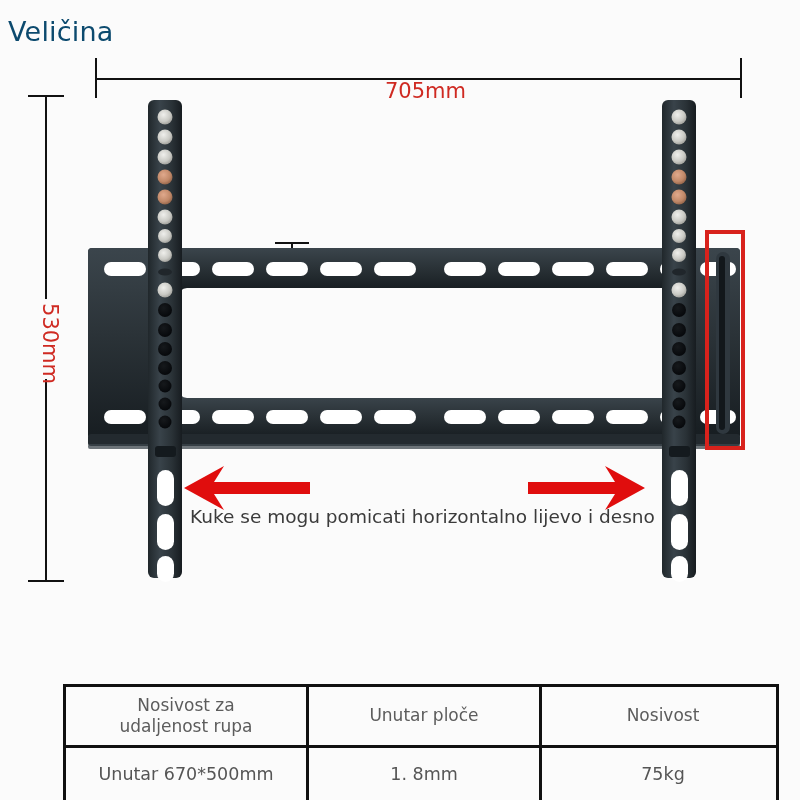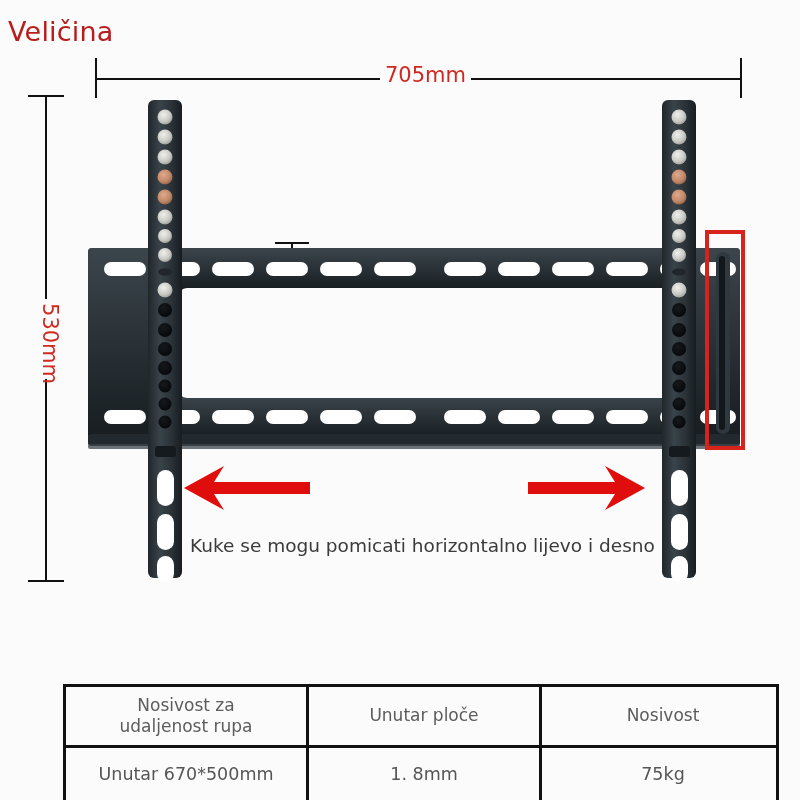--- a/index.html
+++ b/index.html
@@ -22,21 +22,21 @@
     height: 800px;
     background: #fbfbfb;
   }
 
   
   .title {
     position: absolute;
     left: 8px;
     top: 16px;
     font-size: 27px;
-    color: #b91c1c;
+    color: #0c4a6e;
     letter-spacing: 0.2px;
     white-space: nowrap;
   }
 
   
   .dim-line-h {
     position: absolute;
     height: 0;
     border-top: 2px solid #111;
   }
@@ -78,21 +78,21 @@
     top: 0;
     width: 800px;
     height: 800px;
     pointer-events: none;
   }
 
   
   .caption {
     position: absolute;
     left: 190px;
-    top: 535px;
+    top: 506px;
     font-size: 18.5px;
     color: #3b3b3b;
     white-space: nowrap;
   }
 
   
   .spec-table {
     position: absolute;
     left: 63px;
     top: 684px;
@@ -121,21 +121,21 @@
 </head>
 <body>
 
 <div id="root">
 
   <div class="title">Veličina</div>
 
   <div class="tick-v" style="left:95px; top:58px; height:40px;"></div>
   <div class="tick-v" style="left:740px; top:58px; height:40px;"></div>
   <div class="dim-line-h" style="left:95px; top:78px; width:646px;"></div>
-  <div class="dim-label" style="left:380px; top:64px;">705mm</div>
+  <div class="dim-label" style="left:380px; top:80px;">705mm</div>
 
   <div class="tick-h" style="left:28px; top:95px; width:36px;"></div>
   <div class="tick-h" style="left:28px; top:580px; width:36px;"></div>
   <div class="dim-line-v" style="left:45px; top:95px; height:486px;"></div>
   <div class="dim-label vert" style="left:10px; top:327px; width:72px; text-align:center;">530mm</div>
 
   <div class="tick-h" style="left:275px; top:242px; width:34px;"></div>
   <div class="tick-h" style="left:275px; top:444px; width:34px;"></div>
   <div class="dim-line-v" style="left:291px; top:242px; height:203px;"></div>
   <div class="dim-label vert" style="left:256px; top:326px; width:72px; text-align:center;">220mm</div>

